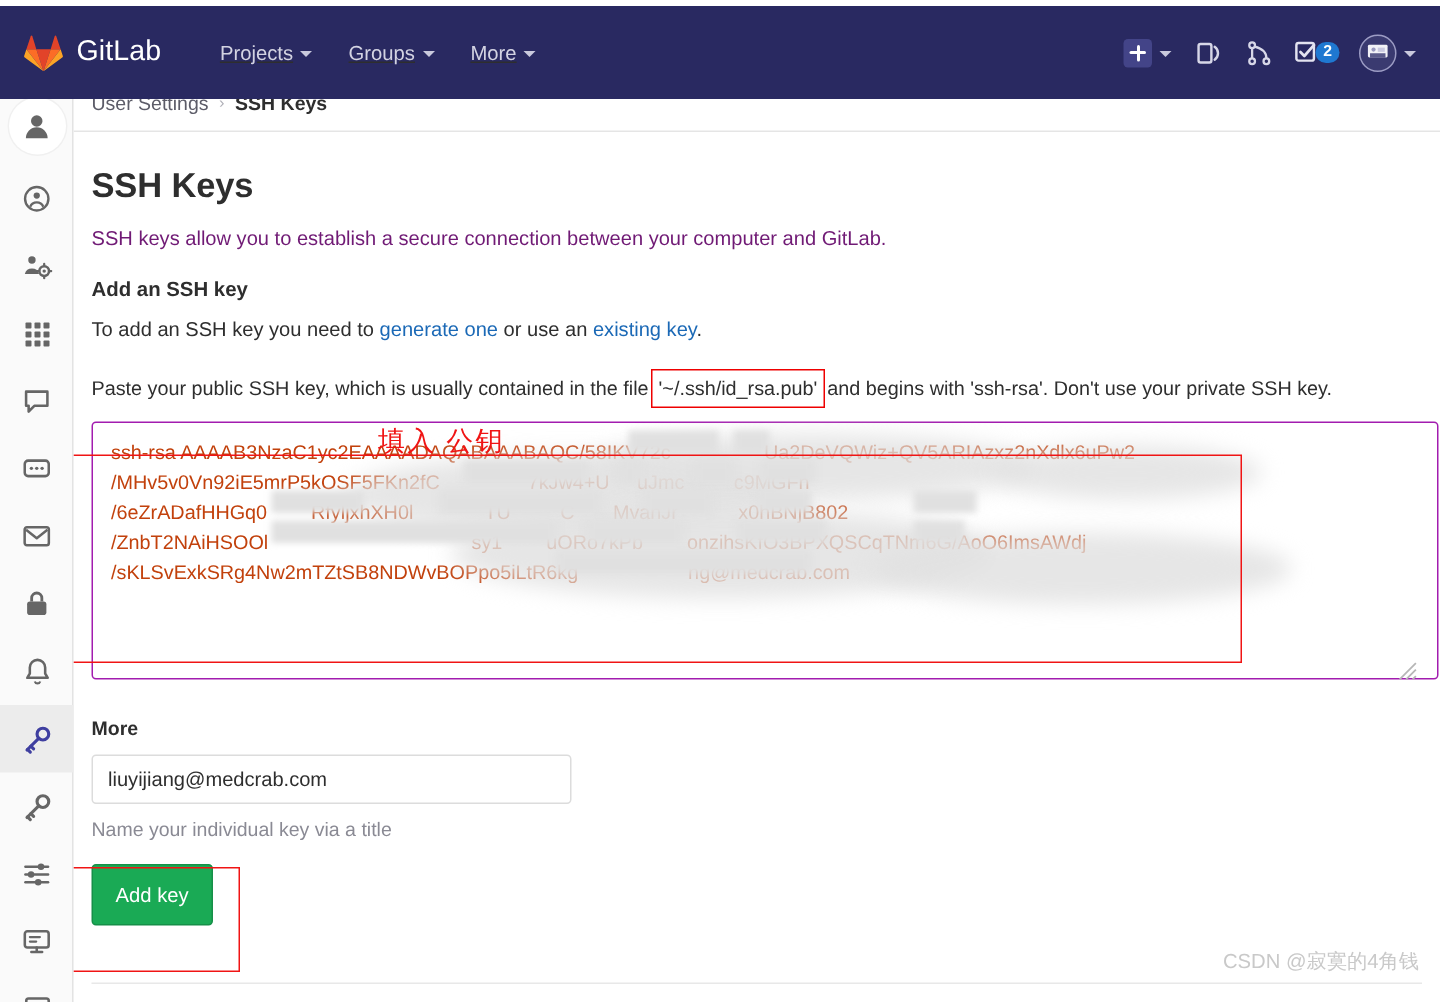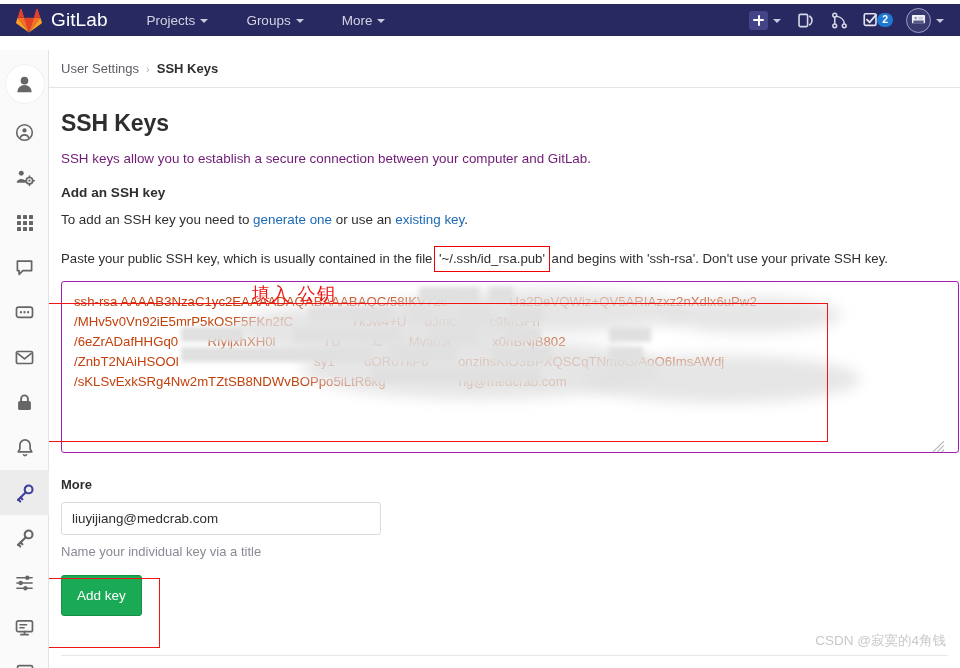--- a/index.html
+++ b/index.html
@@ -10,21 +10,21 @@
     overflow: hidden;
     font-family: "Liberation Sans", sans-serif;
     background: #fff;
     color: #2e2e2e;
   }
 
   
   .navbar {
     position: absolute;
     top: 4px; left: 0;
-    width: 960px; height: 32px;
+    width: 960px; height: 62px;
     background: #292961;
     display: flex;
     align-items: center;
     z-index: 20;
   }
   .nav-brand {
     display: flex;
     align-items: center;
     padding-left: 16px;
     gap: 9px;
@@ -32,21 +32,22 @@
   .gl-logo { width: 26px; height: 25px; display: block; }
   .brand-text {
     color: #fff;
     font-size: 19px;
     letter-spacing: .1px;
   }
   .nav-links {
     display: flex;
     align-items: center;
     margin-left: 28px;
-    gap: 16px;
+    gap: 2px;
+    text-decoration: underline;
   }
   .nav-link {
     color: #d3d3e2;
     font-size: 13.5px;
     padding: 6px 11px;
     display: flex;
     align-items: center;
     gap: 5px;
     cursor: pointer;
     border-radius: 3px;

